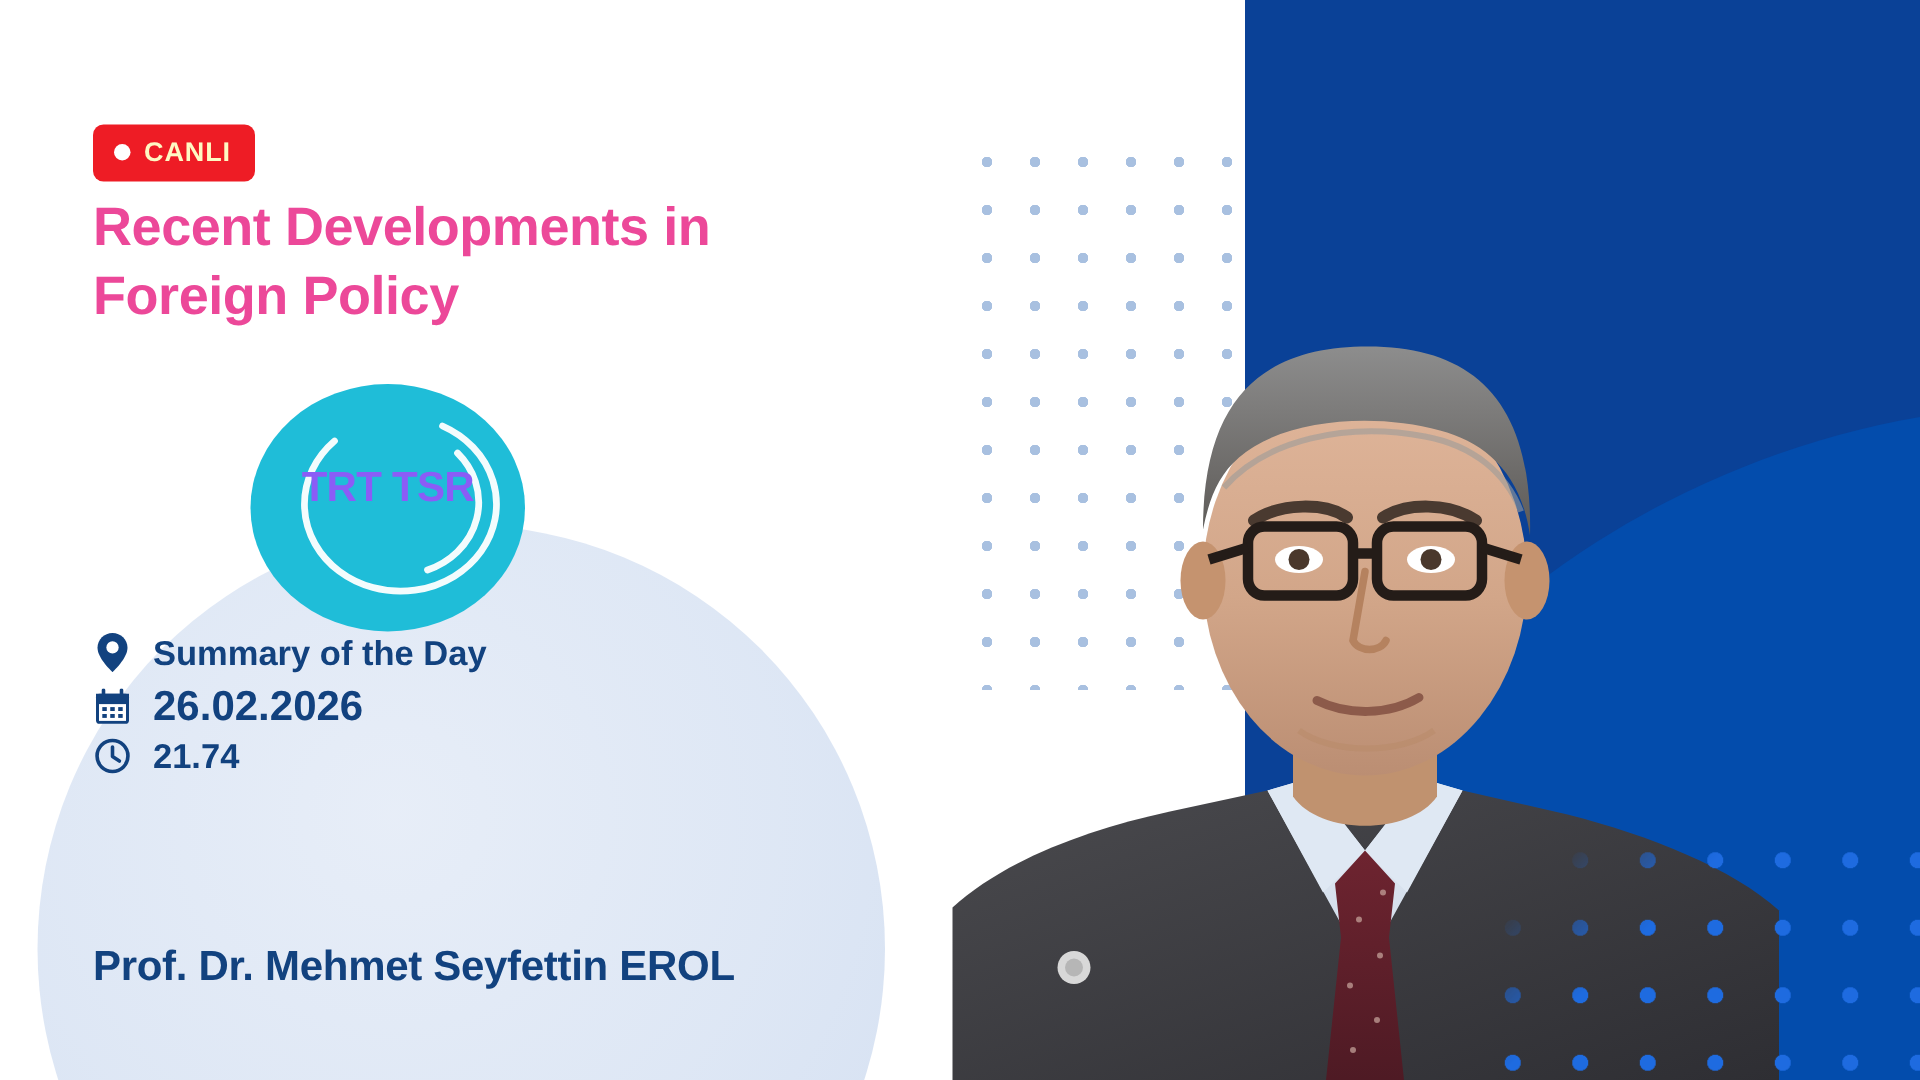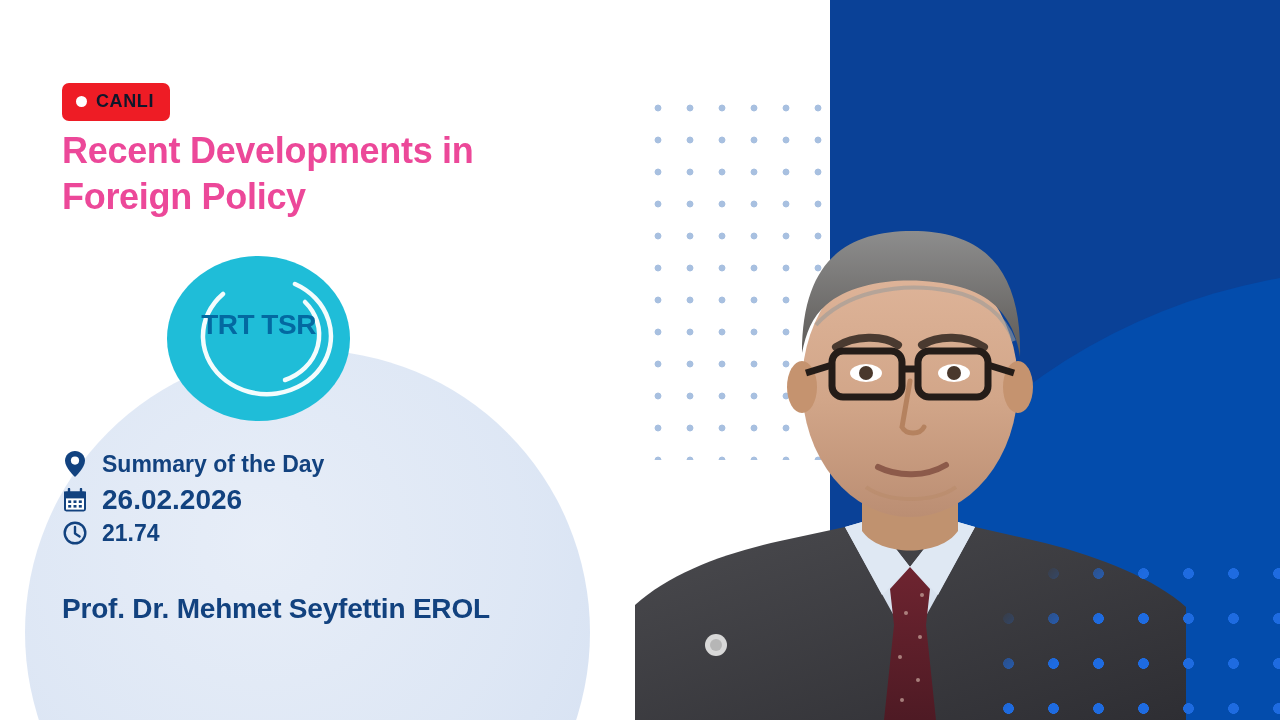--- a/index.html
+++ b/index.html
@@ -55,21 +55,21 @@
     background:radial-gradient(circle at 42% 34%, #e5ecf7 0%, #dbe5f4 52%, #cfdcf0 100%);
     opacity:.92;
   }
 
   
   .content{position:absolute;left:62px;top:0;width:600px;height:720px;}
 
   .live-badge{
     position:absolute;left:0;top:83px;
     display:inline-flex;align-items:center;gap:9px;
-    background:#EE1C25;color:#0f172a;
+    background:#EE1C25;color:#fef9c3;
     border-radius:7px;
     padding:8px 16px 9px 14px;
     font-size:18px;font-weight:bold;letter-spacing:.6px;
   }
   .live-dot{width:11px;height:11px;border-radius:50%;background:#fff;display:block;}
 
   .headline{
     position:absolute;left:0;top:128px;width:530px;
     font-size:36px;font-weight:bold;line-height:1.28;
     color:#ec4899;letter-spacing:-0.3px;
@@ -79,37 +79,37 @@
   .logo{
     position:absolute;left:105px;top:256px;width:183px;height:165px;
   }
   .logo .disc{
     position:absolute;inset:0;border-radius:50%;
     background:#1FBDD8;
   }
   .logo svg{position:absolute;inset:0;}
   .logo .wordmark{
     position:absolute;left:0;right:0;top:53px;
-    text-align:center;color:#0369a1;
+    text-align:center;color:#8b5cf6;
     font-size:28px;font-weight:bold;letter-spacing:-0.5px;
   }
 
   
-  .info{position:absolute;left:0;top:449px;width:520px;}
+  .info{position:absolute;left:0;top:420px;width:520px;}
   .info-row{display:flex;align-items:center;gap:14px;margin-bottom:8px;}
   .info-row .ico{width:26px;height:30px;display:flex;align-items:center;justify-content:center;flex:0 0 26px;}
   .info-row .txt{color:#12427F;font-weight:bold;}
   .row-place .txt{font-size:23px;}
   .row-date .txt{font-size:28px;}
   .row-time .txt{font-size:23px;}
   .row-place{margin-bottom:5px;}
   .row-date{margin-bottom:2px;}
 
   
-  .speaker{position:absolute;left:0;top:593px;width:560px;}
+  .speaker{position:absolute;left:0;top:628px;width:560px;}
   .speaker-name{font-size:28px;font-weight:bold;color:#12427F;letter-spacing:-0.2px;}
   .speaker-title{font-size:19px;color:#1D3F6E;margin-top:5px;letter-spacing:.2px;}
 </style>
 </head>
 <body>
 
 <div id="stage">
 
   <div class="blue-panel">
     <div class="blue-lower"></div>

